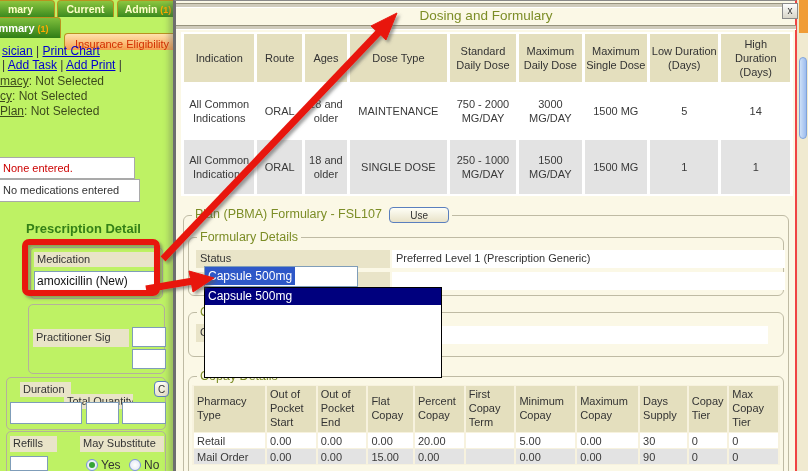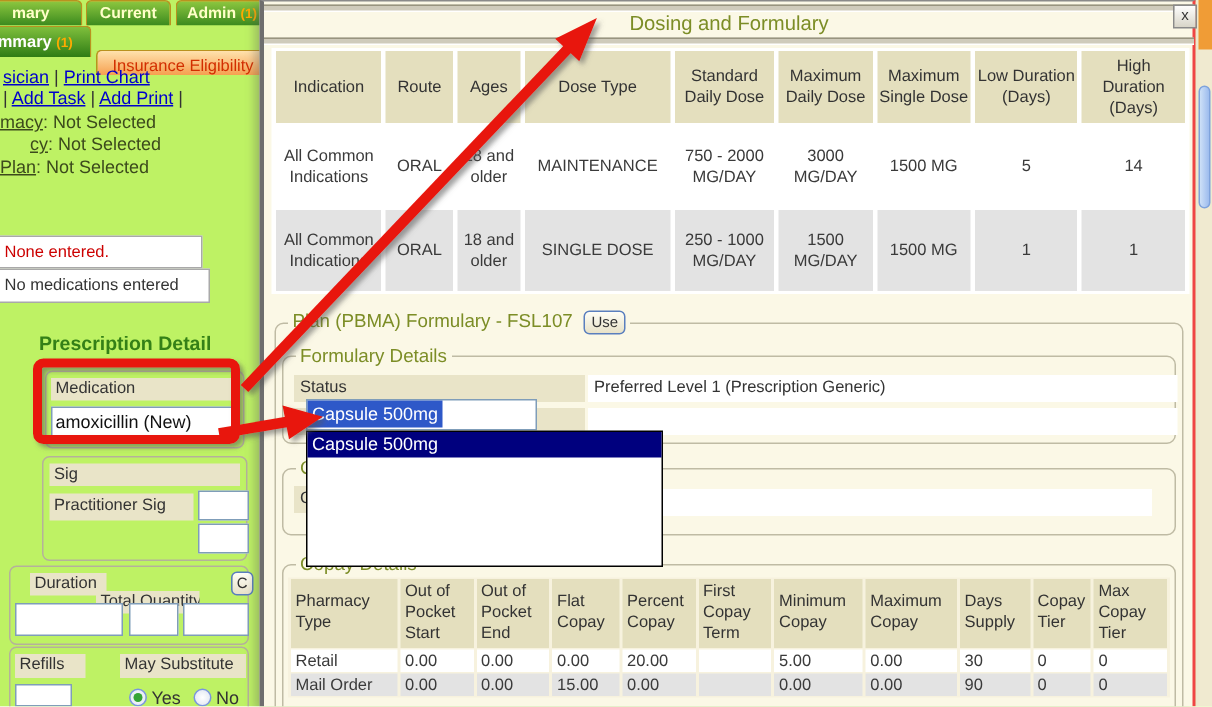--- a/index.html
+++ b/index.html
@@ -53,21 +53,21 @@
   .dosing { position:absolute; left:5px; top:31px; width:612px;
             border-spacing:3px 2px; background:#FFFFFF; }
   .dosing th { background:#E4DFBE; font-weight:normal; font-size:11px; color:#333;
                text-align:center; padding:2px 1px; height:48px; line-height:1.3; }
   .dosing td { font-size:11px; color:#3A3A3A; text-align:center; height:54px;
                line-height:1.3; padding:1px; }
   .dosing tbody tr:nth-child(1) td { background:#FFFFFF; }
   .dosing tbody tr:nth-child(2) td { background:#E3E3E3; }
   .dlg-fset { position:absolute; border:1px solid #BFBBA4; border-radius:6px; }
   .dlg-fset legend { color:#7C8D26; font-size:12.5px; padding:0 3px; margin-left:8px; white-space:nowrap; }
-  .use-btn { font-size:10px; height:16px; padding:0 4px; margin-left:4px;
+  .use-btn { font-size:10px; height:16px; padding:0 20px; margin-left:4px;
              border:1px solid #5A7FBE; border-radius:4px; color:#333;
              background:linear-gradient(#FEFEF6,#E8E2C8); vertical-align:middle; cursor:pointer;
              font-family:"Liberation Sans", sans-serif; }
   .flabel { position:absolute; background:#E9E4C8; font-size:11px; line-height:17px;
             padding-left:4px; color:#333; white-space:nowrap; overflow:hidden; }
   .fvalue { position:absolute; background:#FFFFFF; font-size:11px; line-height:17px;
             padding-left:4px; color:#333; white-space:nowrap; overflow:hidden; }
   .copay { position:absolute; left:16px; top:384px; width:588px;
            border-spacing:2px 1px; background:#F7F2DE; }
   .copay th { background:#E4DFBE; font-weight:normal; font-size:11px; color:#333;
@@ -129,38 +129,37 @@
     <span>|</span>
     <span class="lnk">Add Task</span>
     <span>|</span>
     <span class="lnk">Add Print</span>
     <span>|</span>
   </div>
 
   <div class="sel-line" style="top:74px;">
     <span class="glnk">macy</span><span>: Not Selected</span>
   </div>
-  <div class="sel-line" style="top:89px;margin-left:20px;">
+  <div class="sel-line" style="top:89px;">
     <span class="glnk">cy</span><span>: Not Selected</span>
   </div>
   <div class="sel-line" style="top:104px;">
     <span class="glnk">Plan</span><span>: Not Selected</span>
   </div>
 
   <div class="alert-box red-text" style="left:-8px;top:157px;width:143px;height:22px;">None entered.</div>
   <div class="alert-box" style="left:-8px;top:179px;width:148px;height:23px;">No medications entered</div>
 
   <div class="rx-heading" style="left:26px;top:221px;">Prescription Detail</div>
 
   <div class="fset" style="left:30px;top:247px;width:133px;height:52px;"></div>
   <div class="strip" style="left:34px;top:252px;width:124px;height:15px;">Medication</div>
   <input class="inp" style="left: 34px; top: 271px; width: 121px; height: 20px;" type="text" value="amoxicillin (New)">
 
   <div class="fset" style="left:28px;top:304px;width:137px;height:70px;"></div>
-  <div class="strip" style="left:33px;top:309px;width:127px;height:15px;">Sig</div>
   <div class="strip" style="left:33px;top:329px;width:96px;height:18px;line-height:17px;">Practitioner Sig</div>
   <input class="inp" style="left: 132px; top: 327px; width: 34px; height: 20px;" type="text">
   <input class="inp" style="left: 132px; top: 349px; width: 34px; height: 20px;" type="text">
 
   <div class="fset" style="left:6px;top:377px;width:160px;height:53px;"></div>
   <div class="strip" style="left:20px;top:382px;width:51px;height:15px;">Duration</div>
   <div class="strip" style="left:64px;top:382px;width:69px;height:15px;margin-top:12px;">Total Quantity</div>
   <button class="use-btn abs" style="left:150px;top:381px;width:15px;height:16px;padding:0 1px;">C</button>
   <input class="inp" style="left: 10px; top: 402px; width: 72px; height: 22px;" type="text">
   <input class="inp" style="left: 86px; top: 402px; width: 33px; height: 22px;" type="text">

